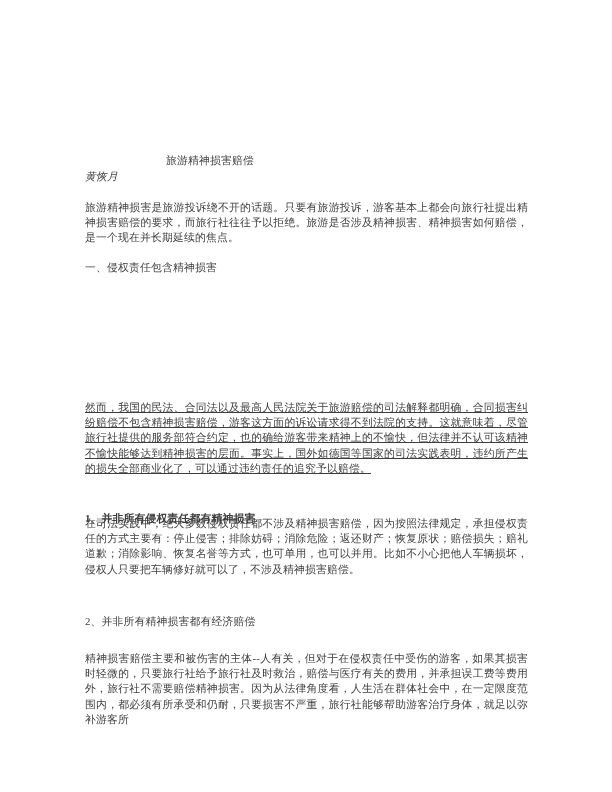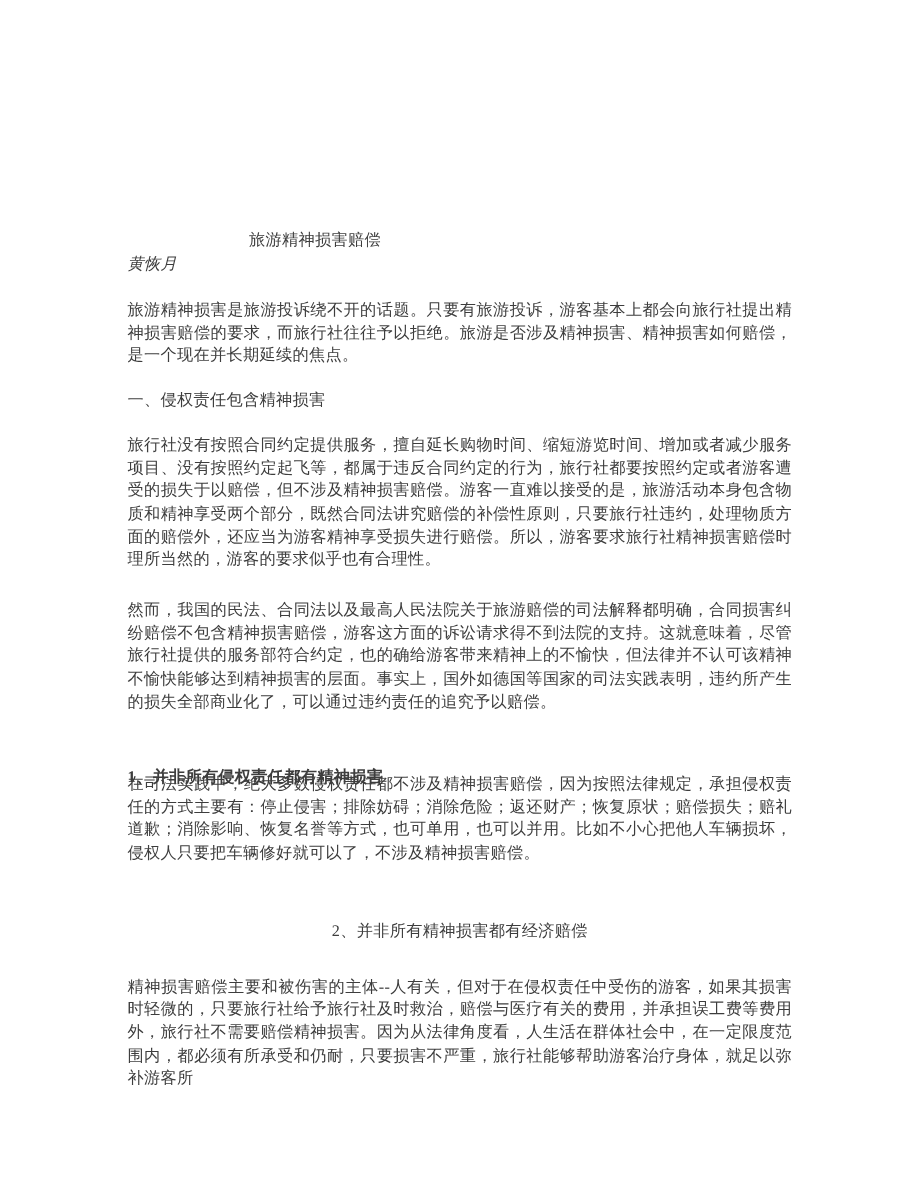--- a/index.html
+++ b/index.html
@@ -33,41 +33,40 @@
   }
   .doc-title {
     top: 153px;
     left: 166px;
     width: 362px;
   }
   .author    { top: 169px; font-style: italic; }
   .p-intro   { top: 200px; }
   .h-one     { top: 260px; }
   .p-breach  { top: 290px; }
-  .p-law     { top: 400px; }
+  .p-law     { top: 400px; text-decoration: underline; }
   .h-two     { top: 481px; }
   .s-one     { top: 511px; font-weight: bold; }
   .p-tort    { top: 516px; }
-  .s-two     { top: 614px; text-align: center; }
+  .s-two     { top: 614px; }
   .p-comp    { top: 651px; }
 </style>
 </head>
 <body>
 
 <div class="page">
 
   <div class="block doc-title single-line">旅游精神损害赔偿</div>
 
   <div class="block author single-line">黄恢月</div>
 
   <div class="block p-intro">旅游精神损害是旅游投诉绕不开的话题。只要有旅游投诉，游客基本上都会向旅行社提出精神损害赔偿的要求，而旅行社往往予以拒绝。旅游是否涉及精神损害、精神损害如何赔偿，是一个现在并长期延续的焦点。</div>
 
   <div class="block h-one single-line">一、侵权责任包含精神损害</div>
 
-  <div class="block p-breach">旅行社没有按照合同约定提供服务，擅自延长购物时间、缩短游览时间、增加或者减少服务项目、没有按照约定起飞等，都属于违反合同约定的行为，旅行社都要按照约定或者游客遭受的损失于以赔偿，但不涉及精神损害赔偿。游客一直难以接受的是，旅游活动本身包含物质和精神享受两个部分，既然合同法讲究赔偿的补偿性原则，只要旅行社违约，处理物质方面的赔偿外，还应当为游客精神享受损失进行赔偿。所以，游客要求旅行社精神损害赔偿时理所当然的，游客的要求似乎也有合理性。</div>
 
   <div class="block p-law">然而，我国的民法、合同法以及最高人民法院关于旅游赔偿的司法解释都明确，合同损害纠纷赔偿不包含精神损害赔偿，游客这方面的诉讼请求得不到法院的支持。这就意味着，尽管旅行社提供的服务部符合约定，也的确给游客带来精神上的不愉快，但法律并不认可该精神不愉快能够达到精神损害的层面。事实上，国外如德国等国家的司法实践表明，违约所产生的损失全部商业化了，可以通过违约责任的追究予以赔偿。</div>
 
 
   <div class="block s-one single-line">1、并非所有侵权责任都有精神损害</div>
 
   <div class="block p-tort">在司法实践中，绝大多数侵权责任都不涉及精神损害赔偿，因为按照法律规定，承担侵权责任的方式主要有：停止侵害；排除妨碍；消除危险；返还财产；恢复原状；赔偿损失；赔礼道歉；消除影响、恢复名誉等方式，也可单用，也可以并用。比如不小心把他人车辆损坏，侵权人只要把车辆修好就可以了，不涉及精神损害赔偿。</div>
 
   <div class="block s-two single-line">2、并非所有精神损害都有经济赔偿</div>
 

